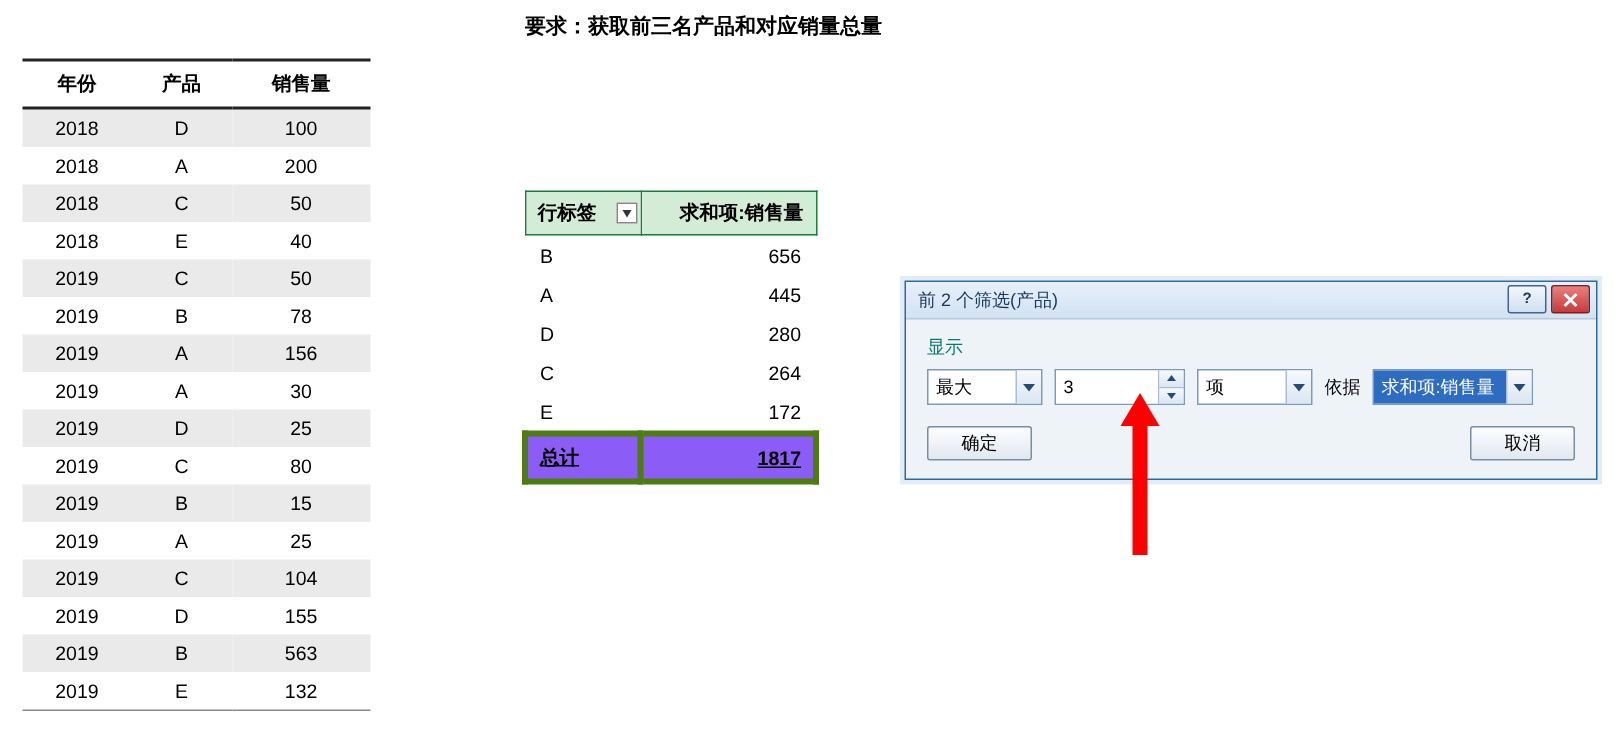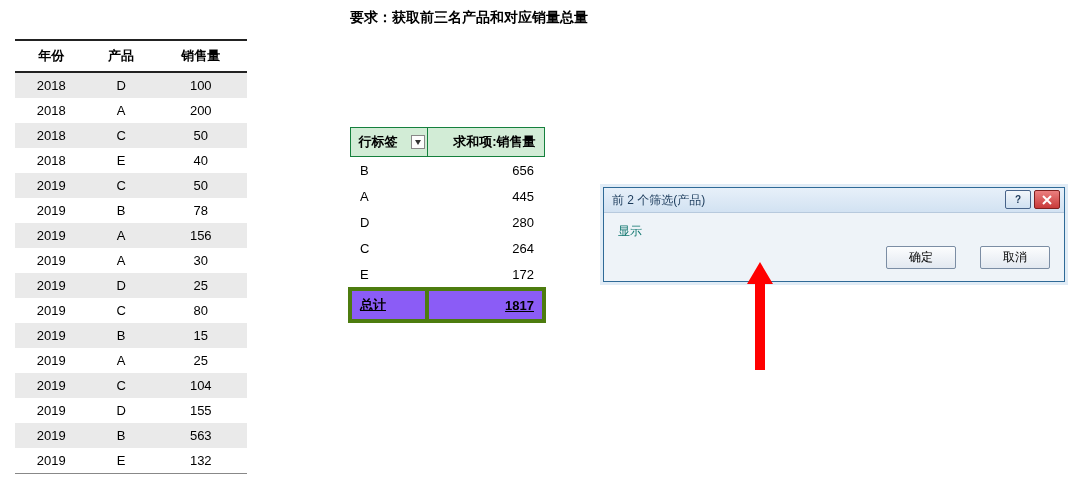--- a/index.html
+++ b/index.html
@@ -254,21 +254,21 @@
     border-top:4px solid #244a76;
   }
 
   .static-label {
     font-size: 12px;
     color: #000;
   }
 
   .dlg-buttons {
     display:flex;
-    justify-content:flex-end;
+    justify-content:space-between;
     gap:24px;
   }
   .dlg-btn {
     min-width: 70px;
     height: 23px;
     border: 1px solid #7b8da4;
     background: linear-gradient(#fcfdfe,#e2e8f0);
     font-size: 12px;
     border-radius: 2px;
     cursor: pointer;
@@ -429,20 +429,42 @@
       </div>
       <div class="tbtn close">
         <svg width="10" height="10" viewBox="0 0 10 10">
             <path d="M1 1 L9 9 M9 1 L1 9" stroke-width="2" stroke="#fff" fill="none"></path>
           </svg>
       </div>
     </div>
   </div>
   <div class="dialog-body">
     <div class="show-label">显示</div>
+    <div class="controls-row">
+      <div class="combo wide">
+        <input readonly="" value="最大" style="">
+        <div class="arrow"></div>
+      </div>
+      <div class="spinner">
+        <input value="3" style="">
+        <div class="spin">
+          <div class="up"></div>
+          <div class="down"></div>
+        </div>
+      </div>
+      <div class="combo">
+        <input readonly="" value="项" style="">
+        <div class="arrow"></div>
+      </div>
+      <span class="static-label">依据</span>
+      <div class="combo by highlight">
+        <input readonly="" value="求和项:销售量" style="">
+        <div class="arrow"></div>
+      </div>
+    </div>
     <div class="dlg-buttons">
       <button class="dlg-btn">确定</button>
       <button class="dlg-btn">取消</button>
     </div>
   </div>
 </div>
 
 <svg class="red-arrow" width="30" height="108">
   <polygon points="15,0 28,22 20,22 20,108 10,108 10,22 2,22" fill="#ff0000"></polygon>
 </svg>

